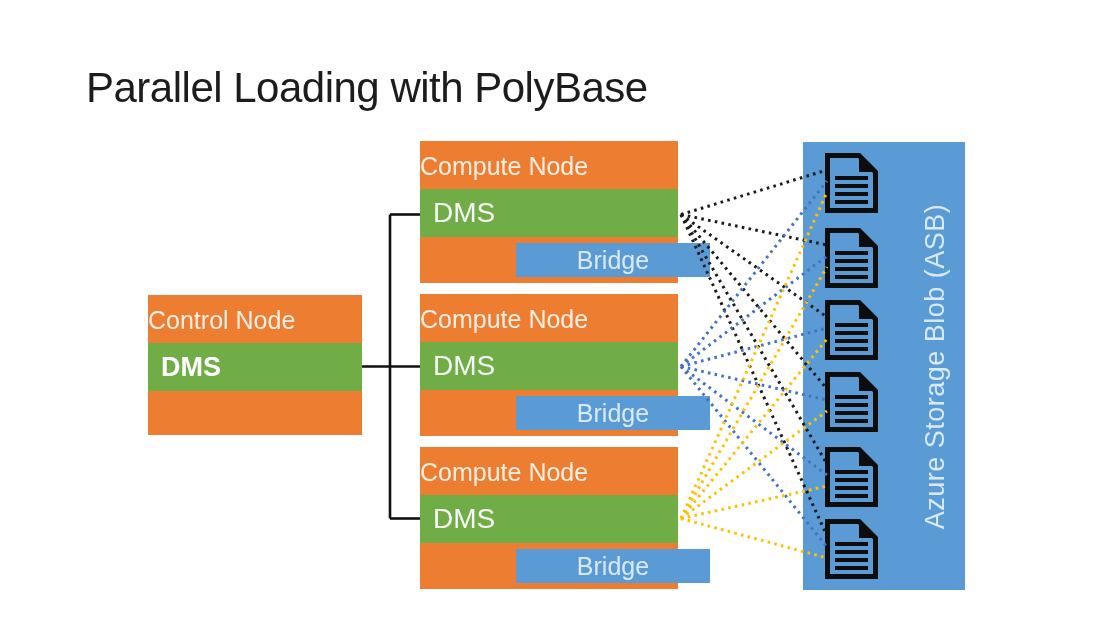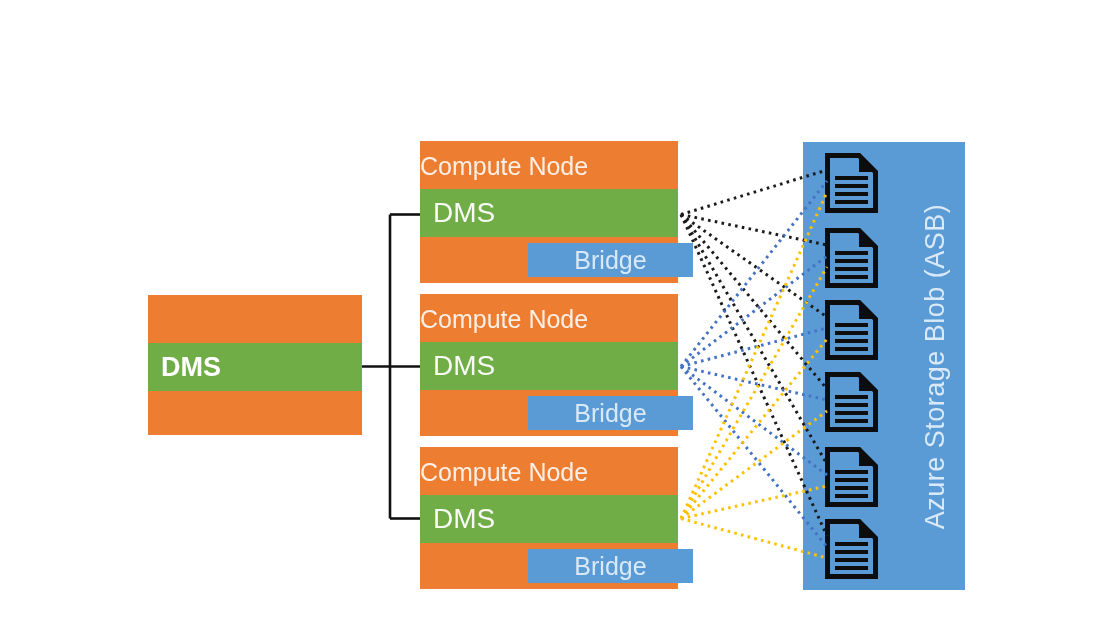--- a/index.html
+++ b/index.html
@@ -33,21 +33,21 @@
   .dms-label.bold{font-weight:700;color:#fff;font-size:27px;}
 
   .control-node{left:148px;top:295px;width:214px;height:140px;}
 
   .compute-node{left:420px;width:258px;height:142px;}
   .compute-node.n1{top:141px;}
   .compute-node.n2{top:294px;}
   .compute-node.n3{top:447px;}
 
   .bridge{
-    position:absolute;left:108px;top:54px;width:165px;height:34px;
+    position:absolute;left:96px;top:54px;width:194px;height:34px;
     background:var(--bridge-blue);
     display:flex;align-items:center;justify-content:center;
   }
   .bridge-label{font-size:25px;font-weight:300;color:#d9e9f8;line-height:1;}
 
   .storage-box{
     position:absolute;left:803px;top:142px;width:162px;height:448px;
     background:var(--storage-blue);
   }
   .storage-label-wrap{
@@ -60,22 +60,24 @@
   }
   .file-icon{position:absolute;left:19px;width:59px;height:62px;}
 
   .overlay{position:absolute;left:0;top:0;width:1111px;height:625px;pointer-events:none;}
 </style>
 </head>
 <body>
 
 <div class="slide">
 
+  <h1 class="slide-title">Parallel Loading with PolyBase</h1>
 
   <div class="node control-node">
+    <div class="node-label">Control Node</div>
     <div class="dms-band">
       <span class="dms-label bold">DMS</span>
     </div>
   </div>
 
   <div class="node compute-node n1">
     <div class="node-label">Compute Node</div>
     <div class="dms-band">
       <span class="dms-label">DMS</span>
       <div class="bridge">

